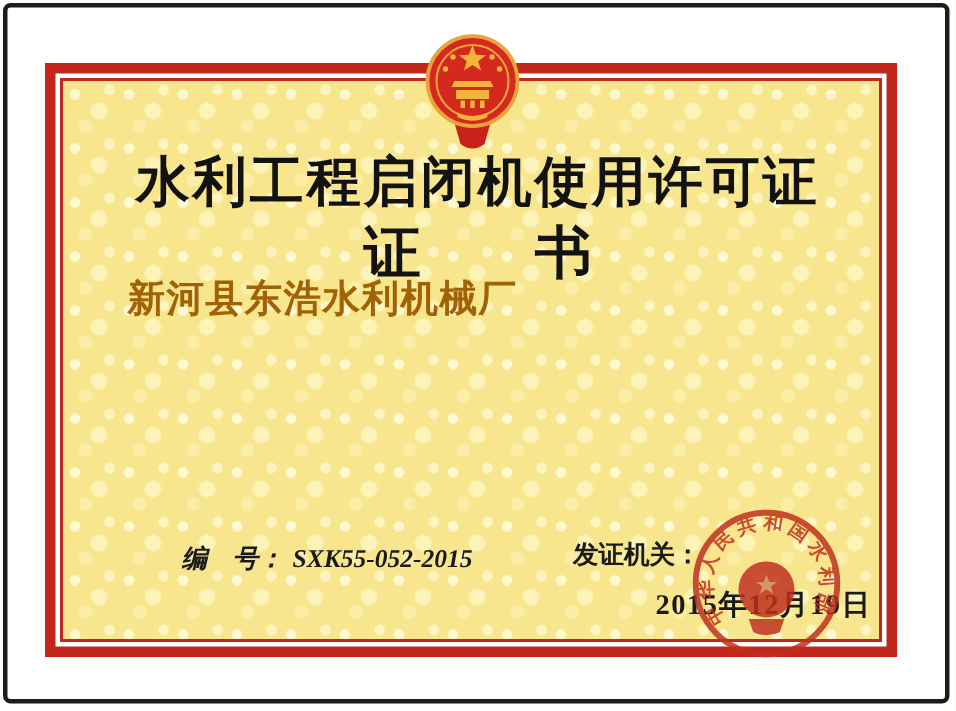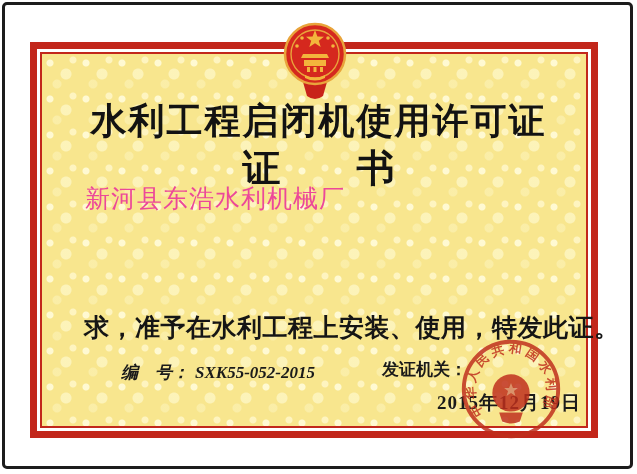--- a/index.html
+++ b/index.html
@@ -30,22 +30,22 @@
   .cert-title{
     position:absolute;left:44px;top:97px;width:549px;text-align:center;
     font-size:36px;font-weight:bold;color:#121212;letter-spacing:2px;z-index:4;
     font-family:"Liberation Serif", serif;
   }
   .cert-subtitle{
     position:absolute;left:44px;top:143px;width:549px;text-align:center;
     font-size:38px;font-weight:bold;color:#121212;z-index:4;font-family:Liberation Mono, monospace;
   }
   .company-line{
-    position:absolute;left:85px;top:182px;font-size:25px;font-weight:normal;
-    color:#ec4899;z-index:4;letter-spacing:1px;text-align:center;
+    position:absolute;left:85px;top:182px;font-size:25px;font-weight:bold;
+    color:#a16207;z-index:4;letter-spacing:1px;text-align:center;
   }
   .body-line{
     position:absolute;left:84px;width:480px;font-size:25px;font-weight:bold;
     color:#151515;z-index:4;letter-spacing:0.5px;white-space:nowrap;
   }
   .body-line-1{top:219px;left:130px;}
   .body-line-2{top:265px;}
   .body-line-3{top:311px;}
   .field-row{position:absolute;z-index:4;font-weight:bold;color:#1a1a1a;white-space:nowrap;}
   .number-row{left:121px;top:361px;font-size:17px;font-style:italic;}
@@ -81,21 +81,20 @@
     <rect x="30.5" y="47" width="3" height="5" fill="#f3b53c"></rect>
     <rect x="37" y="47" width="3" height="5" fill="#f3b53c"></rect>
     <path d="M22 55 Q32 60 42 55 L42 58 Q32 63 22 58 Z" fill="#f3b53c"></path>
   </svg>
 
   <div class="cert-title">水利工程启闭机使用许可证</div>
   <div class="cert-subtitle">证　　书</div>
 
   <div class="company-line">新河县东浩水利机械厂</div>
 
-  <div class="body-line body-line-3">求，准予在水利工程上安装、使用，特发此证。</div>
 
   <div class="field-row number-row">
     <span class="field-label">编　号：</span><span class="field-value">SXK55-052-2015</span>
   </div>
   <div class="field-row authority-row">发证机关：</div>
   <div class="field-row date-row">2015年12月19日</div>
 
   <svg class="seal" viewBox="0 0 120 120">
     <circle cx="60" cy="60" r="48" fill="none" stroke="#bf2f1d" stroke-width="4"></circle>
     <defs>

